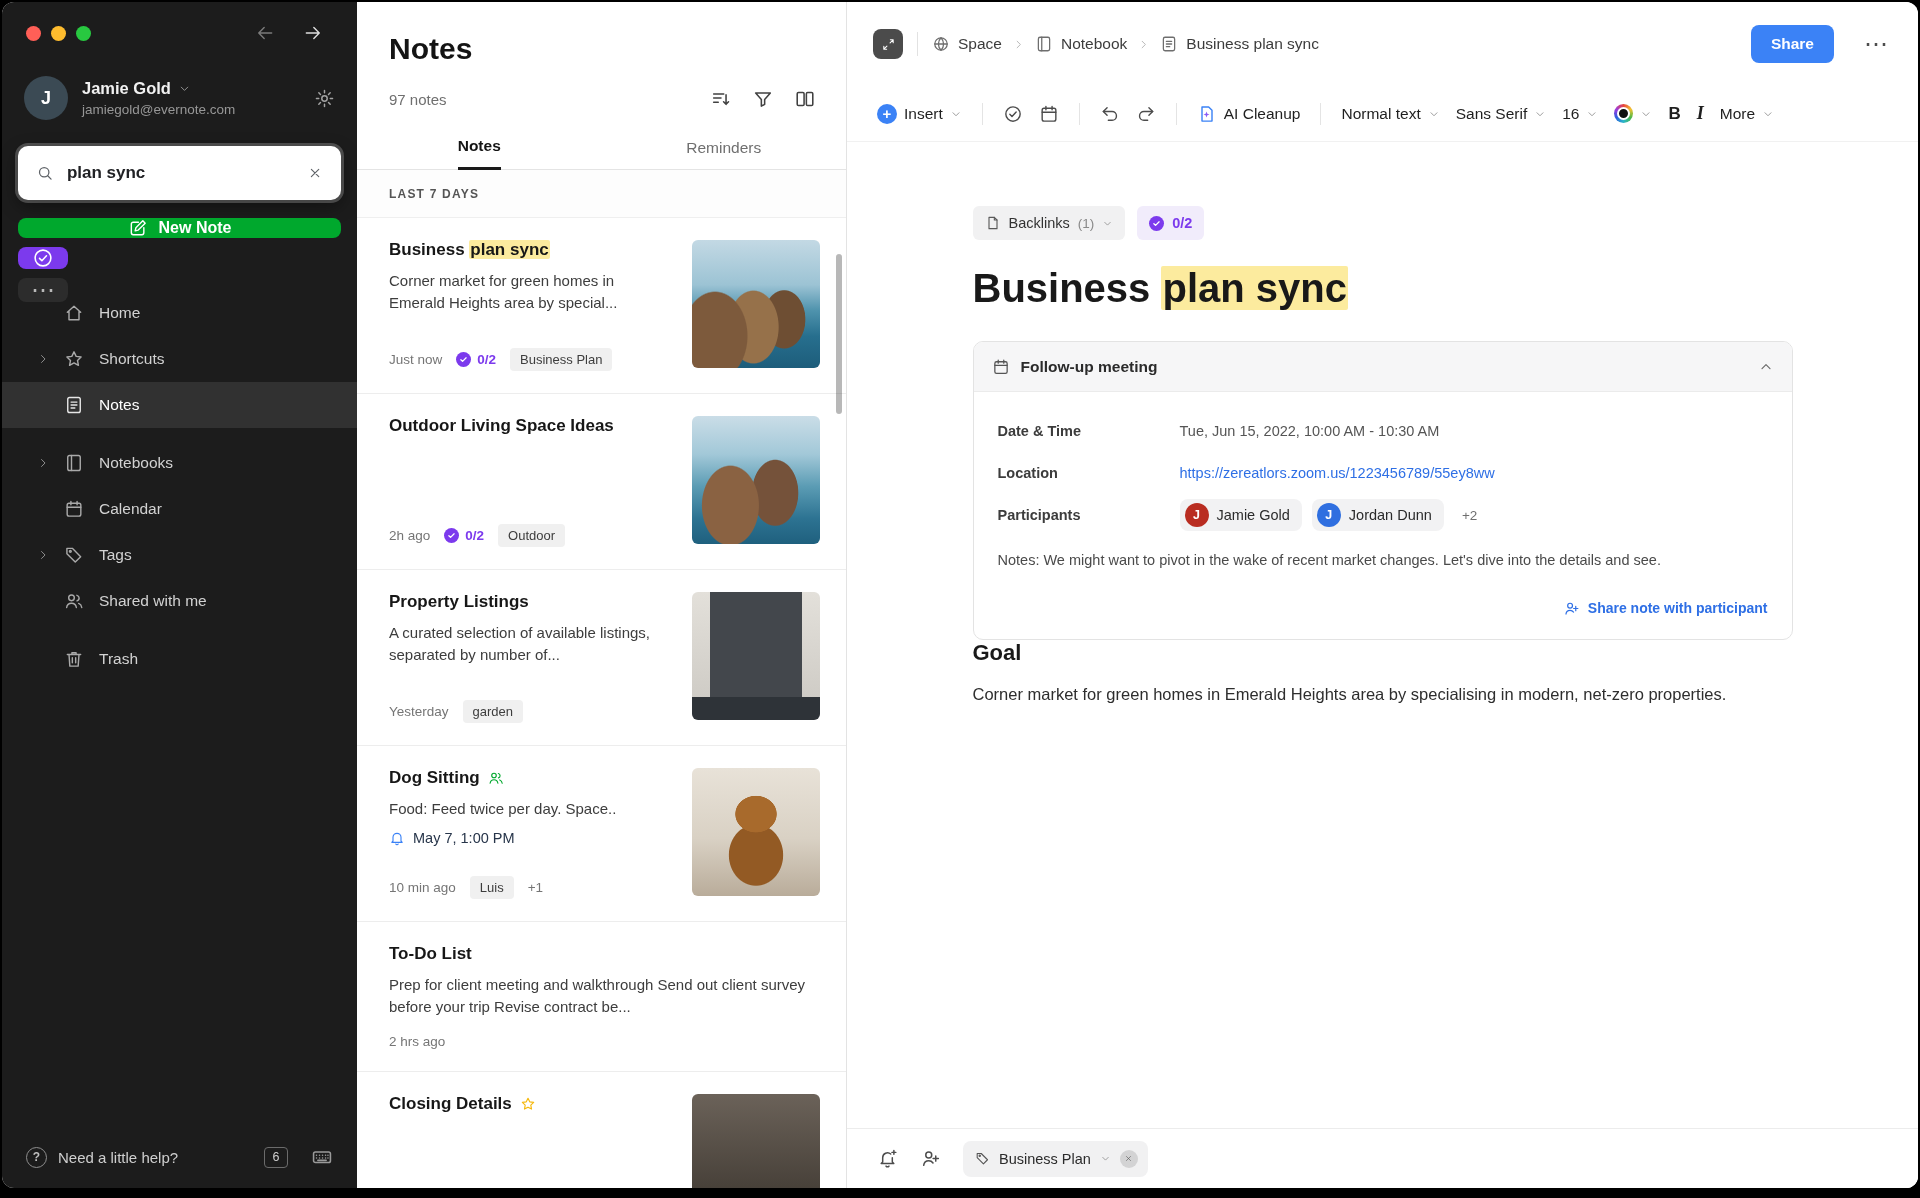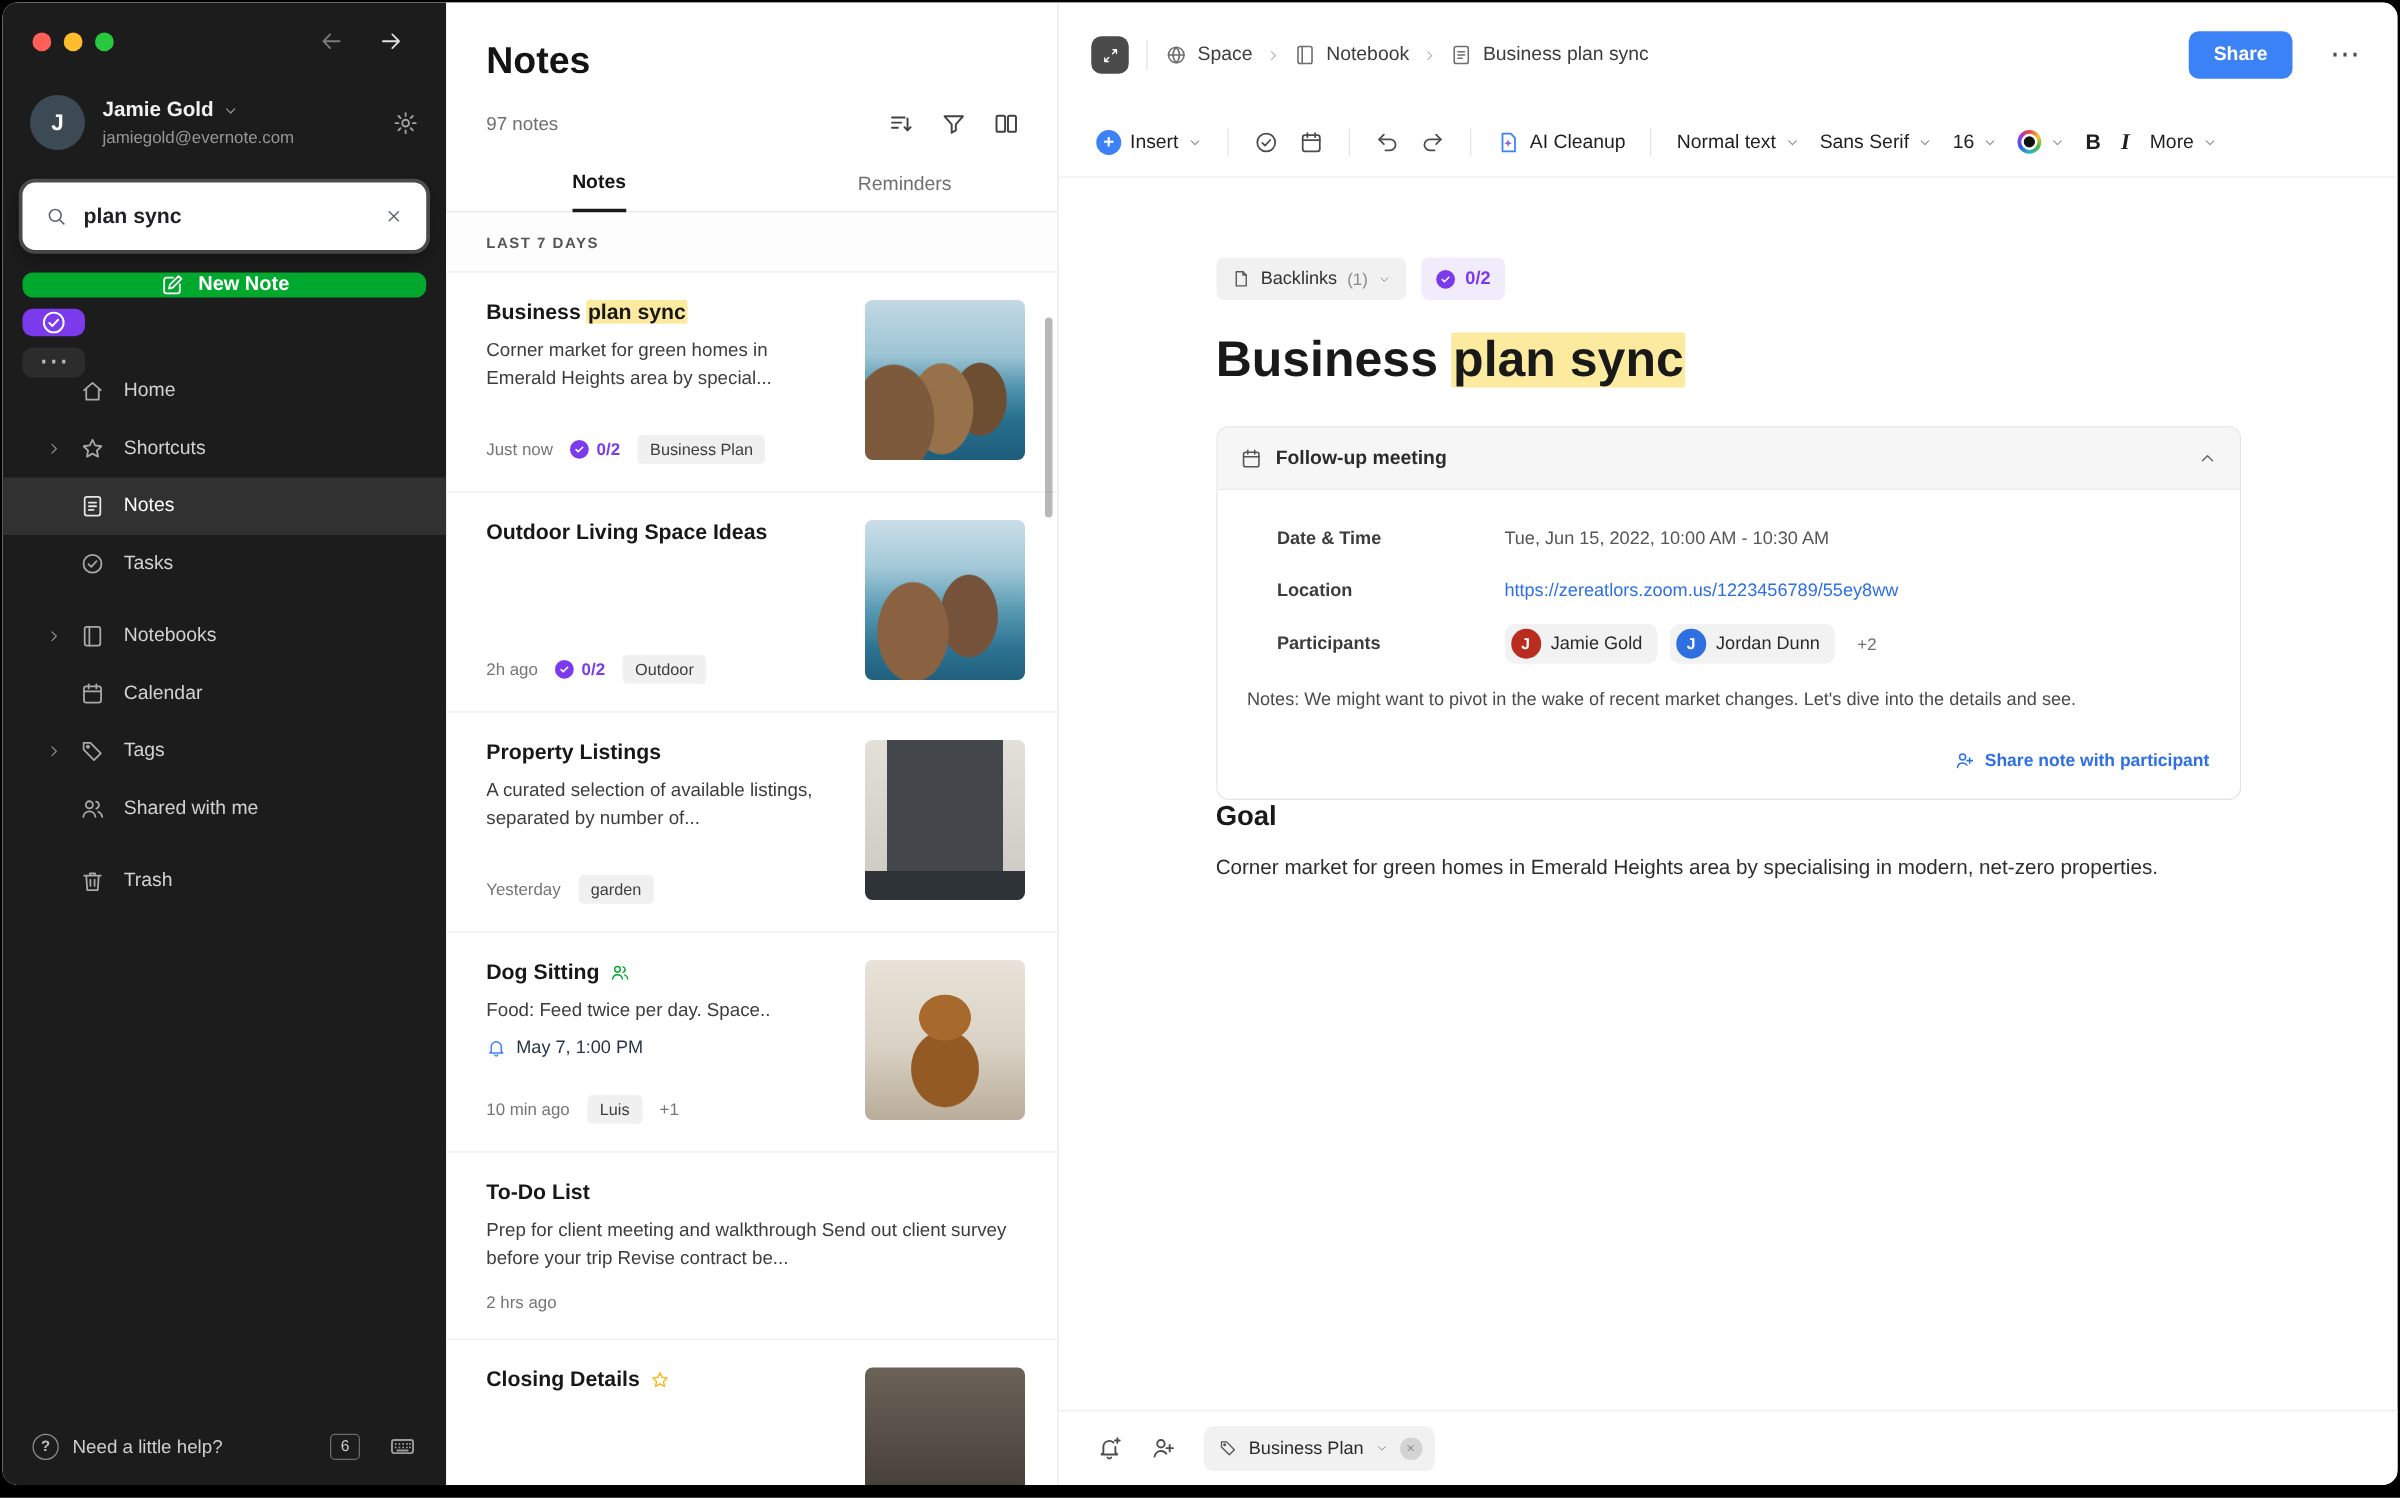--- a/index.html
+++ b/index.html
@@ -143,21 +143,21 @@
           font-size:14.5px; color:#333; cursor:pointer; }
   .chip .cnt { color:#8a8a8a; font-size:13.5px; }
   .chip.prog-chip { background:#f1ecfb; color:var(--purple,#7c3aed); font-weight:700; }
   .doc-title { margin-top:26px; font-size:40px; font-weight:700; color:#191919; }
 
   .meet-card { margin-top:30px; border:1px solid #e3e3e3; border-radius:10px; overflow:hidden; }
   .meet-head { height:50px; background:#f6f6f7; border-bottom:1px solid #ebebeb; display:flex; align-items:center; padding:0 18px; gap:11px; }
   .meet-head .mtitle { font-size:15.5px; font-weight:700; color:#2b2b2b; }
   .meet-head .mchev { margin-left:auto; color:#666; cursor:pointer; }
   .meet-body { padding:18px 24px 18px; }
-  .mrow { display:flex; align-items:center; min-height:42px;margin-left:24px; }
+  .mrow { display:flex; align-items:center; min-height:42px; }
   .mlabel { width:182px; flex:none; font-size:14.5px; font-weight:700; color:#3c3c3c; }
   .mvalue { font-size:14.5px; color:#555; }
   a.mlink { font-size:14.5px; color:var(--link,#2e6fe5); text-decoration:none; }
   .p-chip { display:inline-flex; align-items:center; gap:8px; background:#f2f2f3; border-radius:8px; padding:4px 12px 4px 5px; cursor:pointer; }
   .p-avatar { width:24px; height:24px; border-radius:50%; color:#fff; font-size:12.5px; font-weight:700;
               display:flex; align-items:center; justify-content:center; }
   .p-name { font-size:14.5px; color:#2b2b2b; }
   .p-extra { font-size:13.5px; color:#6f6f6f; margin-left:8px; }
   .m-notes { margin-top:14px; font-size:14.5px; color:#4a4a4a; line-height:1.5; }
   .m-sharerow { display:flex; justify-content:flex-end; margin-top:28px; padding-bottom:4px; }
@@ -379,29 +379,20 @@
         <span>Shortcuts</span>
       </div>
       <div class="nav-item sel">
         <span class="slot"></span>
         <span class="nic">
             <svg class="ic" width="20" height="20">
               <use href="#s-note"></use>
             </svg>
           </span>
         <span>Notes</span>
-      </div>
-      <div class="nav-item">
-        <span class="slot"></span>
-        <span class="nic">
-            <svg class="ic" width="20" height="20">
-              <use href="#s-checkc"></use>
-            </svg>
-          </span>
-        <span>Tasks</span>
       </div>
       <div class="nav-item gap">
         <span class="slot">
             <svg class="ic" width="14" height="14">
               <use href="#s-chev-r"></use>
             </svg>
           </span>
         <span class="nic">
             <svg class="ic" width="20" height="20">
               <use href="#s-book"></use>

